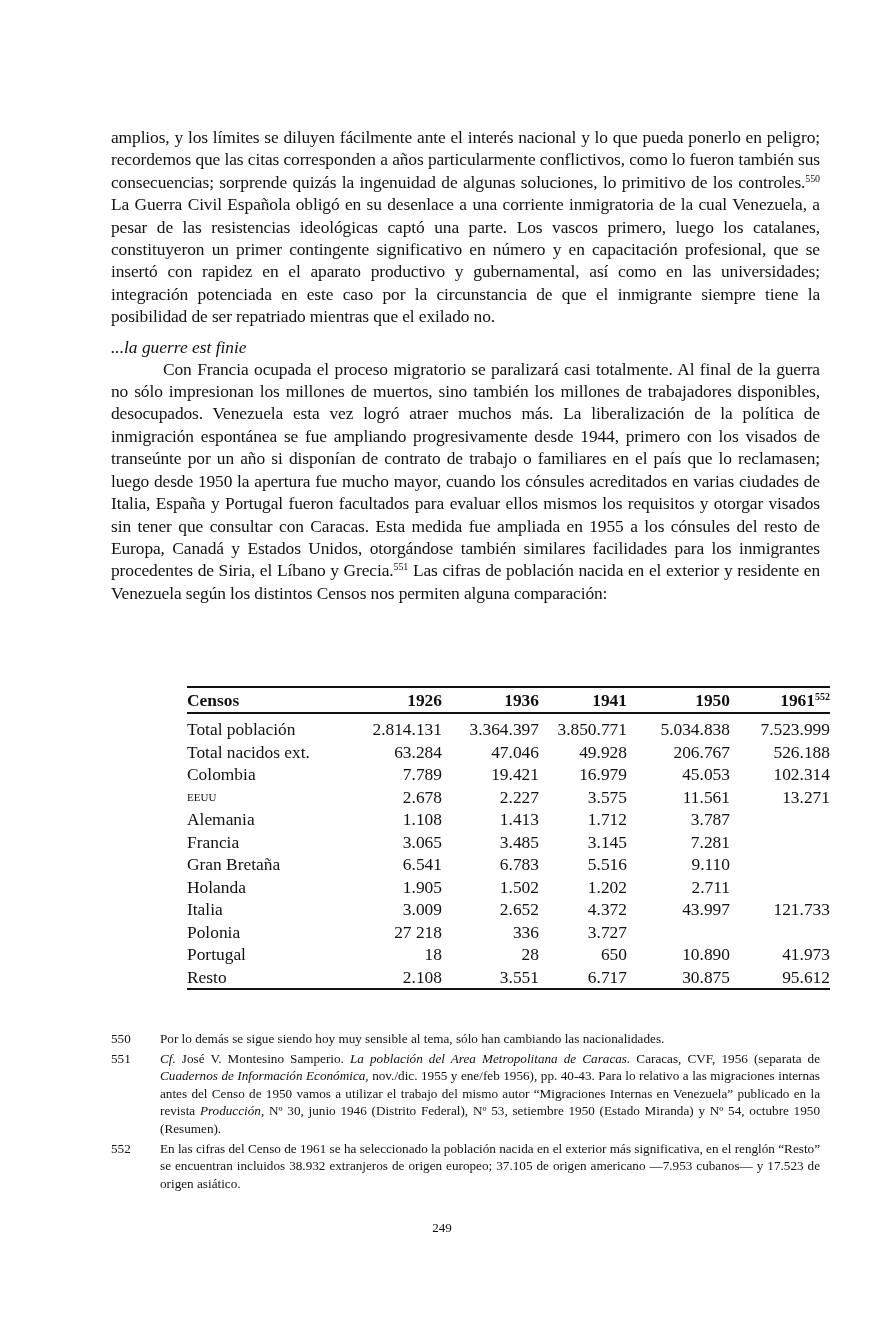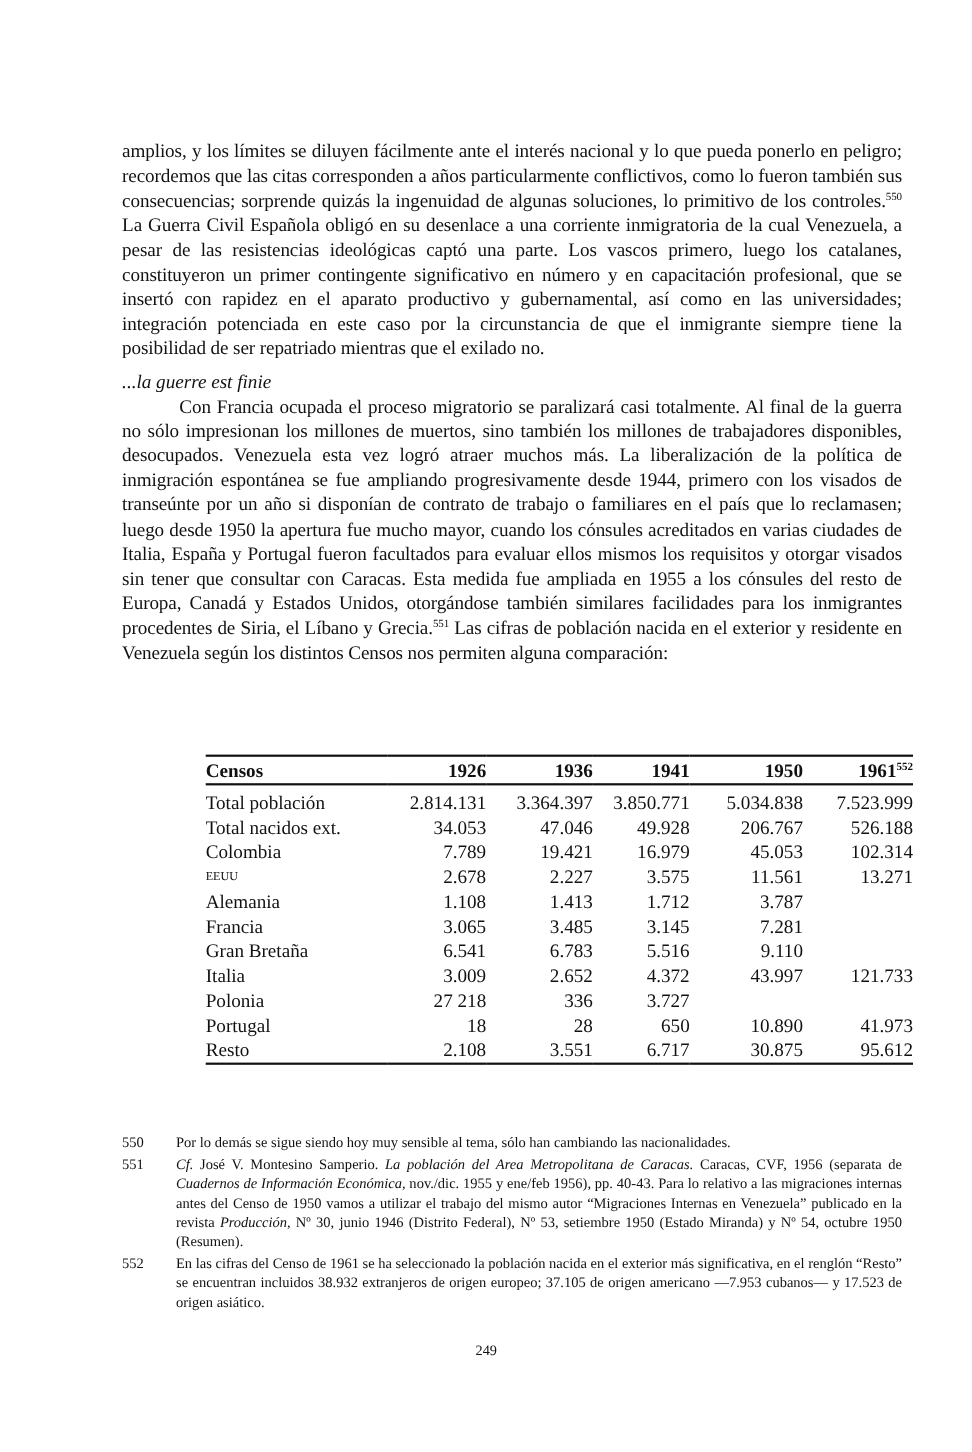--- a/index.html
+++ b/index.html
@@ -62,21 +62,21 @@
         <tr class="first-row">
           <td class="label">Total población</td>
           <td class="c1">2.814.131</td>
           <td class="c2">3.364.397</td>
           <td class="c3">3.850.771</td>
           <td class="c4">5.034.838</td>
           <td class="c5">7.523.999</td>
         </tr>
         <tr>
           <td class="label">Total nacidos ext.</td>
-          <td class="c1">34.053</td>
+          <td class="c1">63.284</td>
           <td class="c2">47.046</td>
           <td class="c3">49.928</td>
           <td class="c4">206.767</td>
           <td class="c5">526.188</td>
         </tr>
         <tr>
           <td class="label">Colombia</td>
           <td class="c1">7.789</td>
           <td class="c2">19.421</td>
           <td class="c3">16.979</td>
@@ -106,20 +106,28 @@
           <td class="c3">3.145</td>
           <td class="c4">7.281</td>
           <td class="c5"></td>
         </tr>
         <tr>
           <td class="label">Gran Bretaña</td>
           <td class="c1">6.541</td>
           <td class="c2">6.783</td>
           <td class="c3">5.516</td>
           <td class="c4">9.110</td>
+          <td class="c5"></td>
+        </tr>
+        <tr>
+          <td class="label">Holanda</td>
+          <td class="c1">1.905</td>
+          <td class="c2">1.502</td>
+          <td class="c3">1.202</td>
+          <td class="c4">2.711</td>
           <td class="c5"></td>
         </tr>
         <tr>
           <td class="label">Italia</td>
           <td class="c1">3.009</td>
           <td class="c2">2.652</td>
           <td class="c3">4.372</td>
           <td class="c4">43.997</td>
           <td class="c5">121.733</td>
         </tr>

